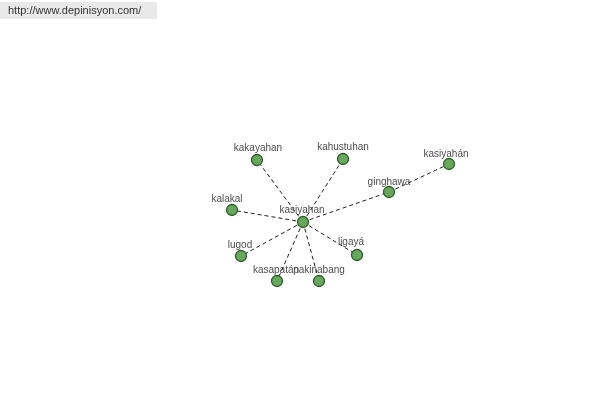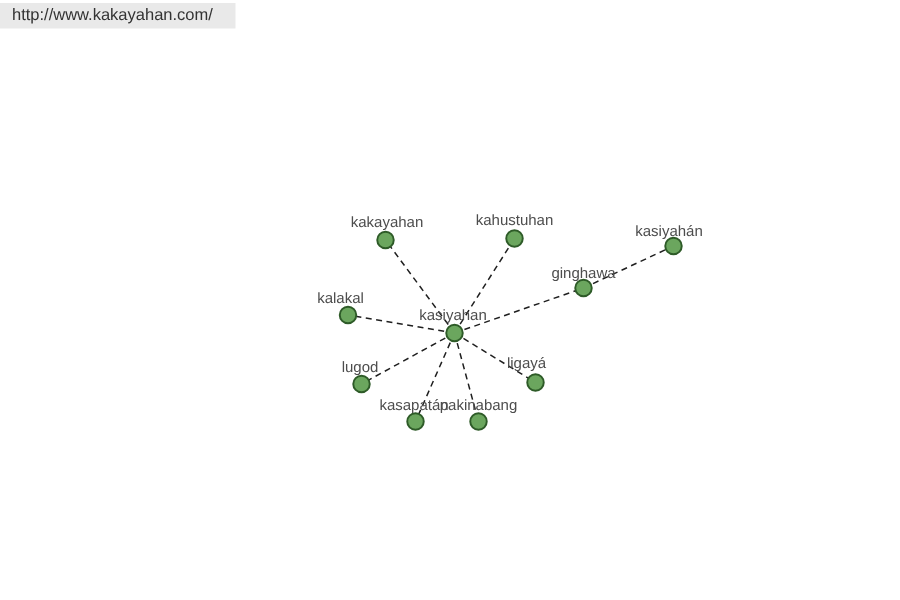--- a/index.html
+++ b/index.html
@@ -45,21 +45,21 @@
   }
   svg text.node-label {
     font-family: "Liberation Sans", sans-serif;
     font-size: 10px;
     text-anchor: middle;
   }
 </style>
 </head>
 <body style="background: rgb(255, 255, 255);">
 
-<div class="url-bar" style="background: rgb(233, 233, 233); color: rgb(51, 51, 51);">http://www.kakayahan.com/</div>
+<div class="url-bar" style="background: rgb(233, 233, 233); color: rgb(51, 51, 51);">http://www.depinisyon.com/</div>
 
 <div class="graph-wrap">
   <svg width="600" height="400" viewBox="0 0 600 400">
       <line x1="303" y1="222" x2="257" y2="160" class="edge" stroke="#1f1f1f"></line>
       <line x1="303" y1="222" x2="343" y2="159" class="edge" stroke="#1f1f1f"></line>
       <line x1="303" y1="222" x2="389" y2="192" class="edge" stroke="#1f1f1f"></line>
       <line x1="389" y1="192" x2="449" y2="164" class="edge" stroke="#1f1f1f"></line>
       <line x1="303" y1="222" x2="232" y2="210" class="edge" stroke="#1f1f1f"></line>
       <line x1="303" y1="222" x2="241" y2="256" class="edge" stroke="#1f1f1f"></line>
       <line x1="303" y1="222" x2="357" y2="255" class="edge" stroke="#1f1f1f"></line>

